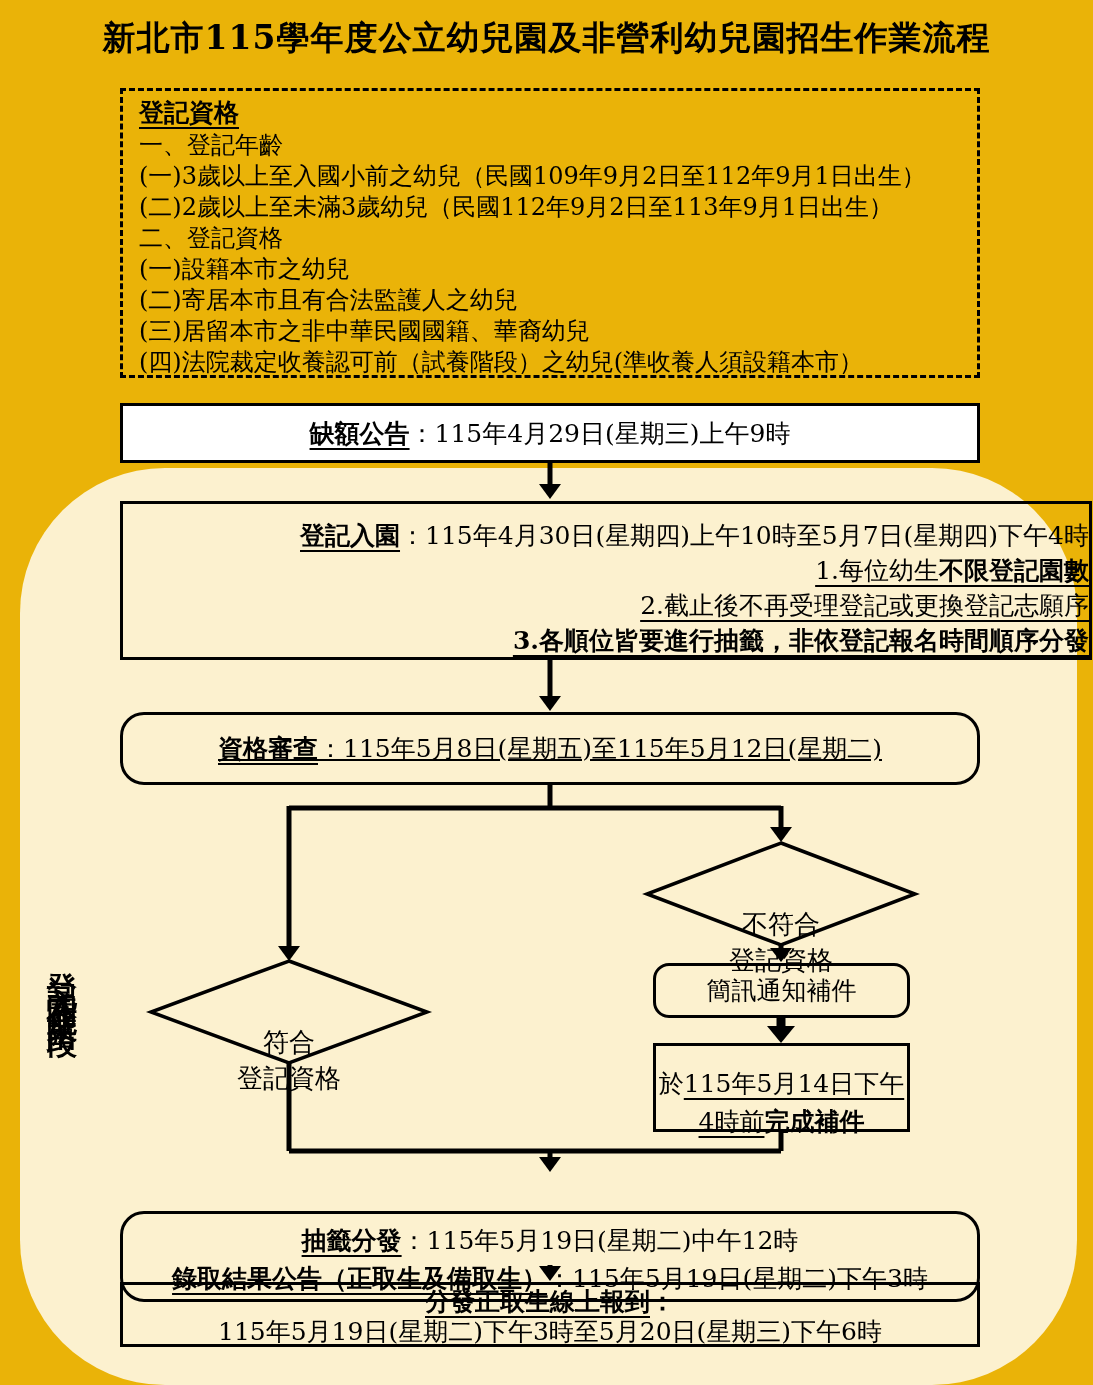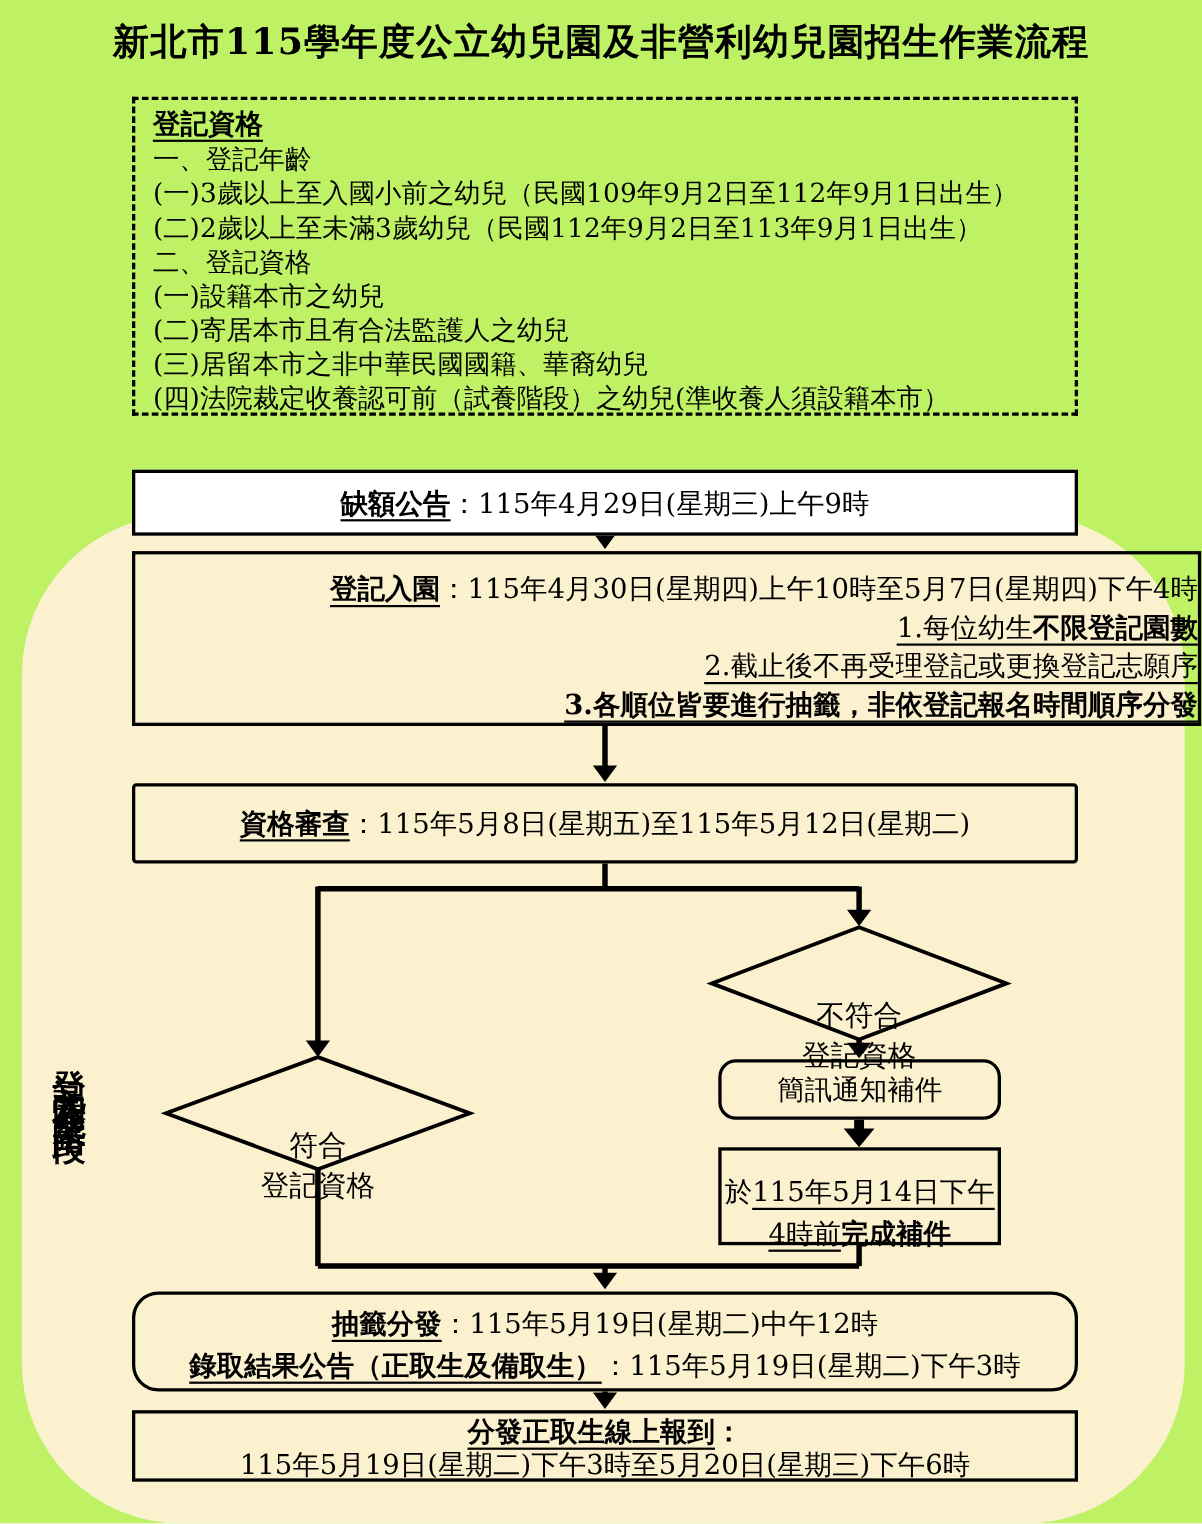--- a/index.html
+++ b/index.html
@@ -1,35 +1,35 @@
 <!DOCTYPE html>
 <html><head>
 <meta charset="utf-8">
 <style>
   html,body{margin:0;padding:0;background:#fff;}
   .page{
     position:relative;width:1093px;height:1385px;margin:0 auto;
-    background:#bef264;overflow:hidden;
+    background:#eab308;overflow:hidden;
     font-family:"DejaVu Serif","Liberation Serif",serif;color:#000;
   }
   .title{
     position:absolute;left:0;top:16px;width:100%;text-align:center;
     font-size:33px;font-weight:bold;letter-spacing:1px;
   }
   .panel{
     position:absolute;left:20px;top:468px;width:1057px;height:917px;
     border-radius:145px;z-index:0;
   }
   .abs{position:absolute;box-sizing:border-box;z-index:2;}
   .box{border:3px solid #000;background:transparent;}
   .white-bg{background:#ffffff;}
   .dashed{border:3px dashed #000;}
   .r16{border-radius:16px;}
-  .r22{border-radius:4px;}
-  .r24{border-radius:24px;}
+  .r22{border-radius:24px;text-decoration:underline;}
+  .r24{border-radius:24px;margin-top:37px;}
   .center{text-align:center;}
   .fs25{font-size:25px;}
   .fs24{font-size:24px;}
   .b{font-weight:bold;}
   .u{text-decoration:underline;text-underline-offset:6px;text-decoration-thickness:2px;}
   .elig{padding:5px 16px;line-height:31px;}
   .elig .hline{font-size:25px;line-height:34px;}
   .diamond-label{
     position:absolute;z-index:2;text-align:center;font-size:26px;line-height:36px;margin-top:48px;
   }
@@ -106,21 +106,21 @@
     <span class="lh fs24">一、登記年齡</span>
     <span class="lh fs24">(一)3歲以上至入國小前之幼兒（民國109年9月2日至112年9月1日出生）</span>
     <span class="lh fs24">(二)2歲以上至未滿3歲幼兒（民國112年9月2日至113年9月1日出生）</span>
     <span class="lh fs24">二、登記資格</span>
     <span class="lh fs24">(一)設籍本市之幼兒</span>
     <span class="lh fs24">(二)寄居本市且有合法監護人之幼兒</span>
     <span class="lh fs24">(三)居留本市之非中華民國國籍、華裔幼兒</span>
     <span class="lh fs24">(四)法院裁定收養認可前（試養階段）之幼兒(準收養人須設籍本市）</span>
   </div>
 
-  <div class="abs box white-bg center fs25" style="left:120px;top:403px;width:860px;height:60px;line-height:55px;margin-top:24px;">
+  <div class="abs box white-bg center fs25" style="left:120px;top:403px;width:860px;height:60px;line-height:55px;">
     <span class="b u">缺額公告</span><span>：115年4月29日(星期三)上午9時</span>
   </div>
 
   <div class="abs box center fs25" style="left:120px;top:501px;width:972px;height:159px;padding-top:14px;line-height:35px;text-align:right;">
     <span class="lh"><span class="b u">登記入園</span><span>：115年4月30日(星期四)上午10時至5月7日(星期四)下午4時</span></span>
     <span class="lh"><span class="u"><span>1.每位幼生</span><span class="b">不限登記園數</span></span></span>
     <span class="lh"><span class="u">2.截止後不再受理登記或更換登記志願序</span></span>
     <span class="lh"><span class="b u">3.各順位皆要進行抽籤，非依登記報名時間順序分發</span></span>
   </div>
 

